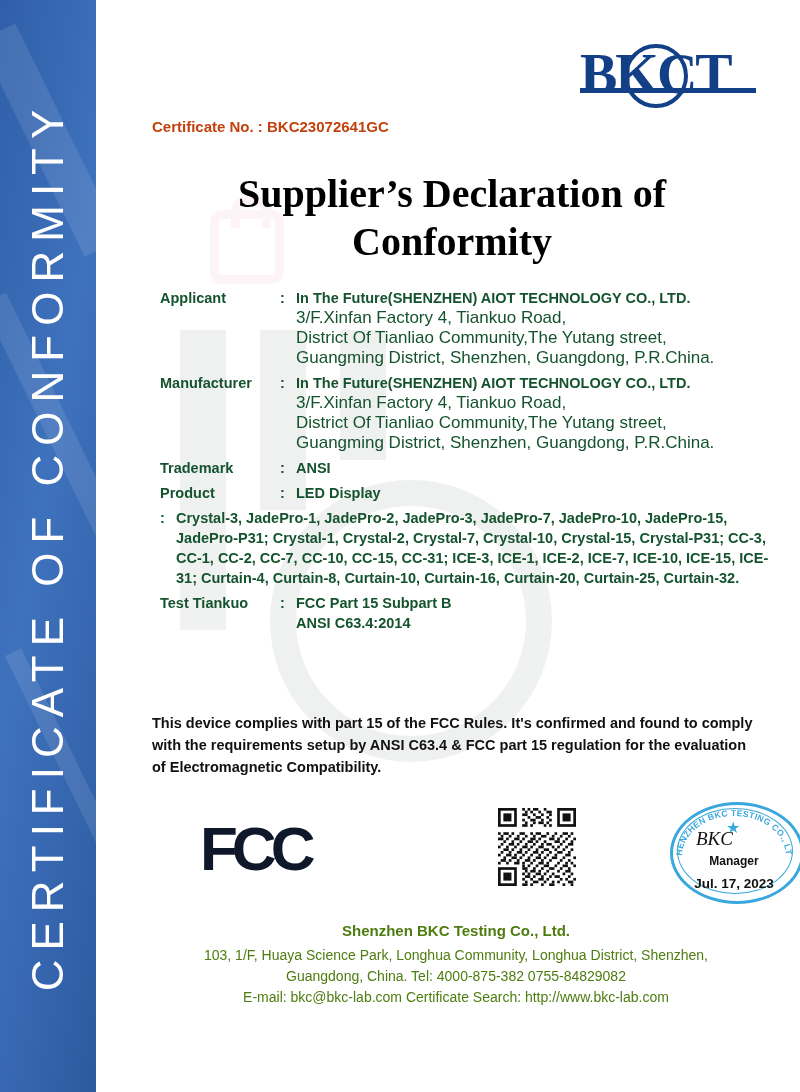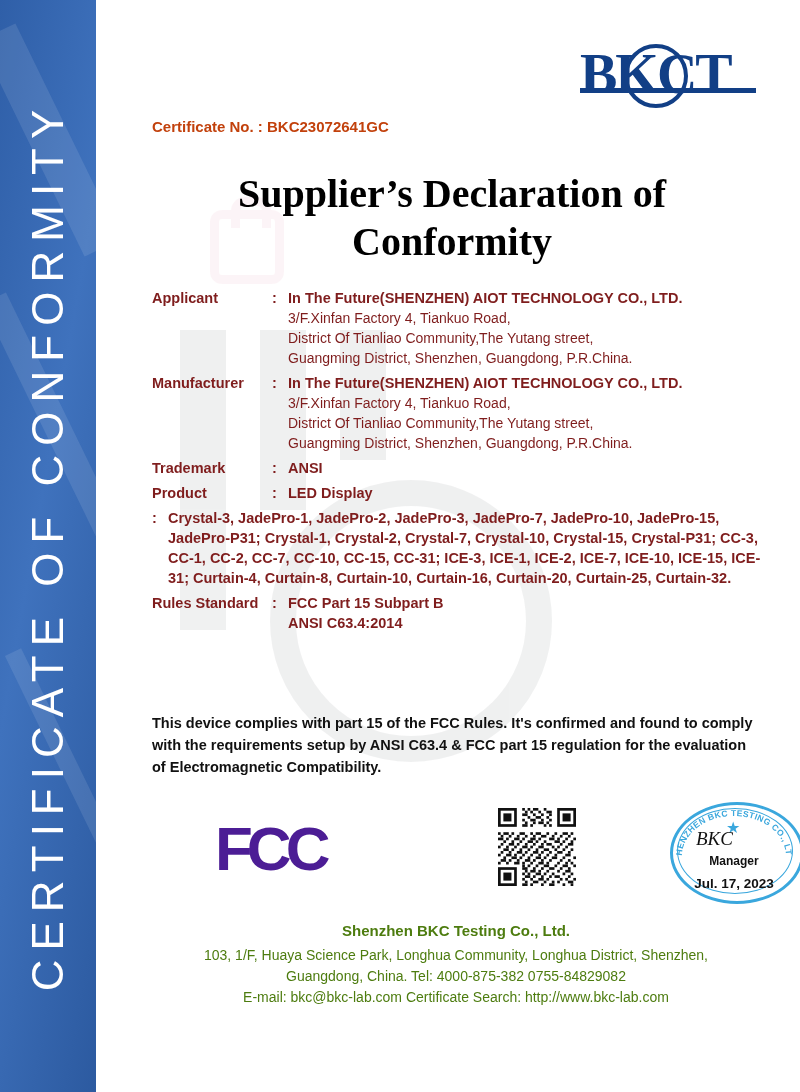--- a/index.html
+++ b/index.html
@@ -159,25 +159,25 @@
     font-weight: bold;
     font-size: 40px;
     line-height: 48px;
     color: #000000;
     margin-top: 8px;
   }
 
   
   #details {
     position: absolute;
-    left: 56px;
+    left: 64px;
     top: 288px;
     width: 620px;
     font-size: 14.5px;
-    color: #7f1d1d;
+    color: #14532d;
   }
   .row {
     display: flex;
     margin-bottom: 5px;
   }
   .row .lbl {
     width: 120px;
     flex: 0 0 120px;
     font-weight: bold;
     font-size: 14.5px;
@@ -191,21 +191,21 @@
   }
   .row .val {
     flex: 1 1 auto;
     line-height: 20px;
   }
   .val .strong {
     font-weight: bold;
   }
   .val .plain {
     font-weight: normal;
-    font-size: 14px;
+    font-size: 17px;
   }
   .val .line { display: block; }
 
   
   #statement {
     position: absolute;
     left: 56px;
     top: 712px;
     width: 606px;
     font-size: 14.5px;
@@ -219,22 +219,21 @@
     position: absolute;
     left: 104px;
     top: 818px;
     width: 112px;
     height: 62px;
     font-family: "Liberation Sans", sans-serif;
     font-weight: bold;
     font-size: 62px;
     line-height: 62px;
     letter-spacing: -6px;
-    color: #4c1d95;
-    margin-left: 15px;
+    color: #0f172a;
   }
   #qr {
     position: absolute;
     left: 402px;
     top: 808px;
     width: 78px;
     height: 78px;
   }
 
   #stamp {
@@ -409,21 +408,21 @@
       </div>
 
       <div class="row">
         <div class="col">:</div>
         <div class="val">
           <span class="line strong">Crystal-3, JadePro-1, JadePro-2, JadePro-3, JadePro-7, JadePro-10, JadePro-15, JadePro-P31; Crystal-1, Crystal-2, Crystal-7, Crystal-10, Crystal-15, Crystal-P31; CC-3, CC-1, CC-2, CC-7, CC-10, CC-15, CC-31; ICE-3, ICE-1, ICE-2, ICE-7, ICE-10, ICE-15, ICE-31; Curtain-4, Curtain-8, Curtain-10, Curtain-16, Curtain-20, Curtain-25, Curtain-32.</span>
         </div>
       </div>
 
       <div class="row">
-        <div class="lbl">Rules Standard</div>
+        <div class="lbl">Test Tiankuo</div>
         <div class="col">:</div>
         <div class="val">
           <span class="line strong" style="white-space: pre-line;">FCC Part 15 Subpart B
 ANSI C63.4:2014</span>
         </div>
       </div>
 
     </div>
 
     <div id="statement">This device complies with part 15 of the FCC Rules. It's confirmed and found to comply with the requirements setup by ANSI C63.4 &amp; FCC part 15 regulation for the evaluation of Electromagnetic Compatibility.</div>

